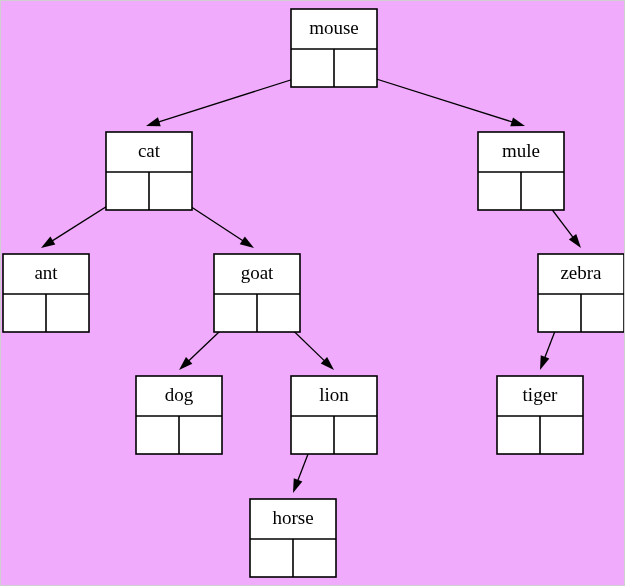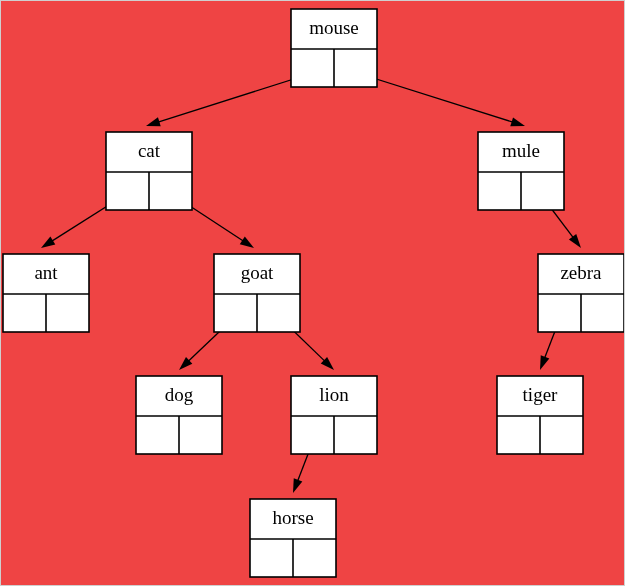--- a/index.html
+++ b/index.html
@@ -10,21 +10,21 @@
   }
   body {
     font-family: "Liberation Serif", serif;
   }
   #diagram-frame {
     position: relative;
     width: 625px;
     height: 586px;
     box-sizing: border-box;
     border: 1px solid #cfcfcf;
-    background: #ef4444;
+    background: #f0abfc;
     overflow: hidden;
   }
   #tree-svg {
     display: block;
     width: 625px;
     height: 586px;
   }
   .node-box {
     fill: #ffffff;
     stroke: #000000;

